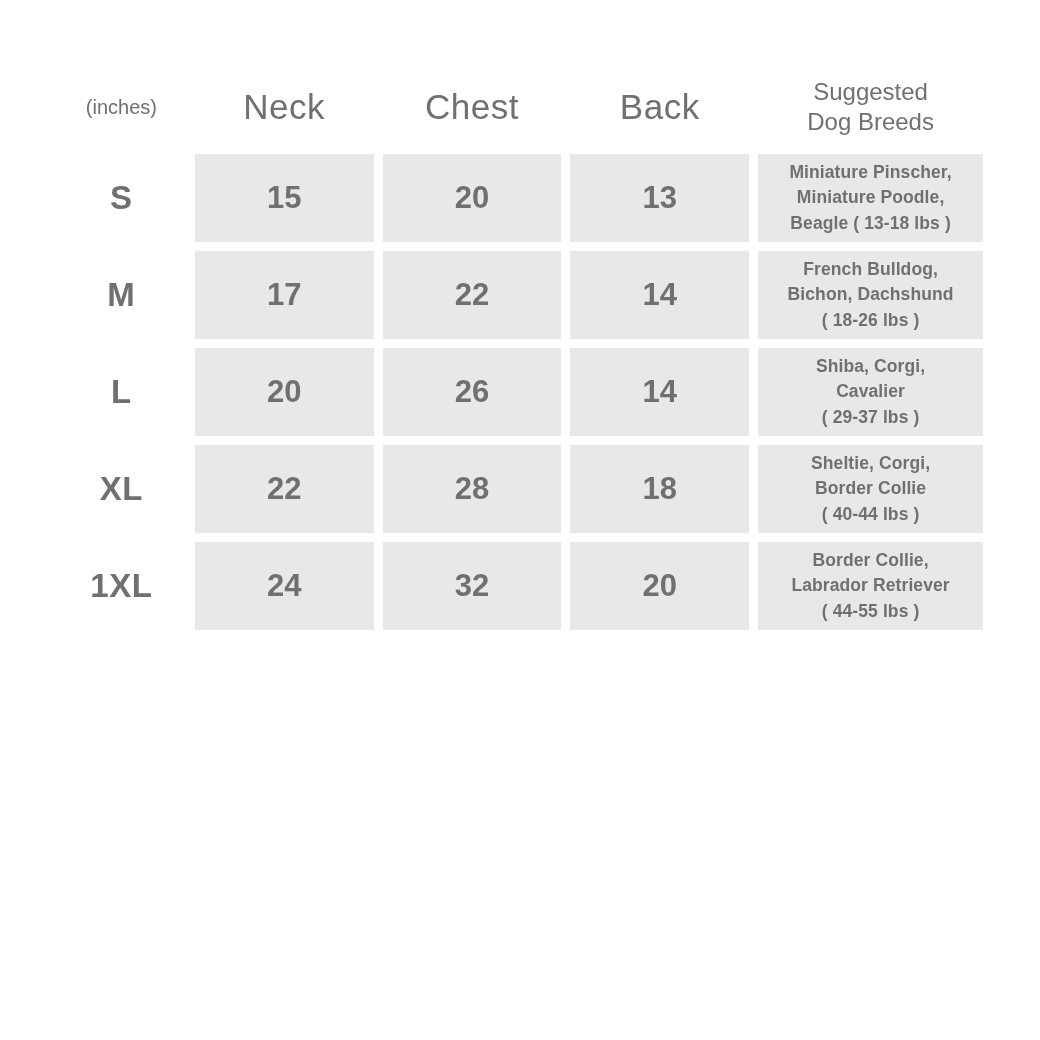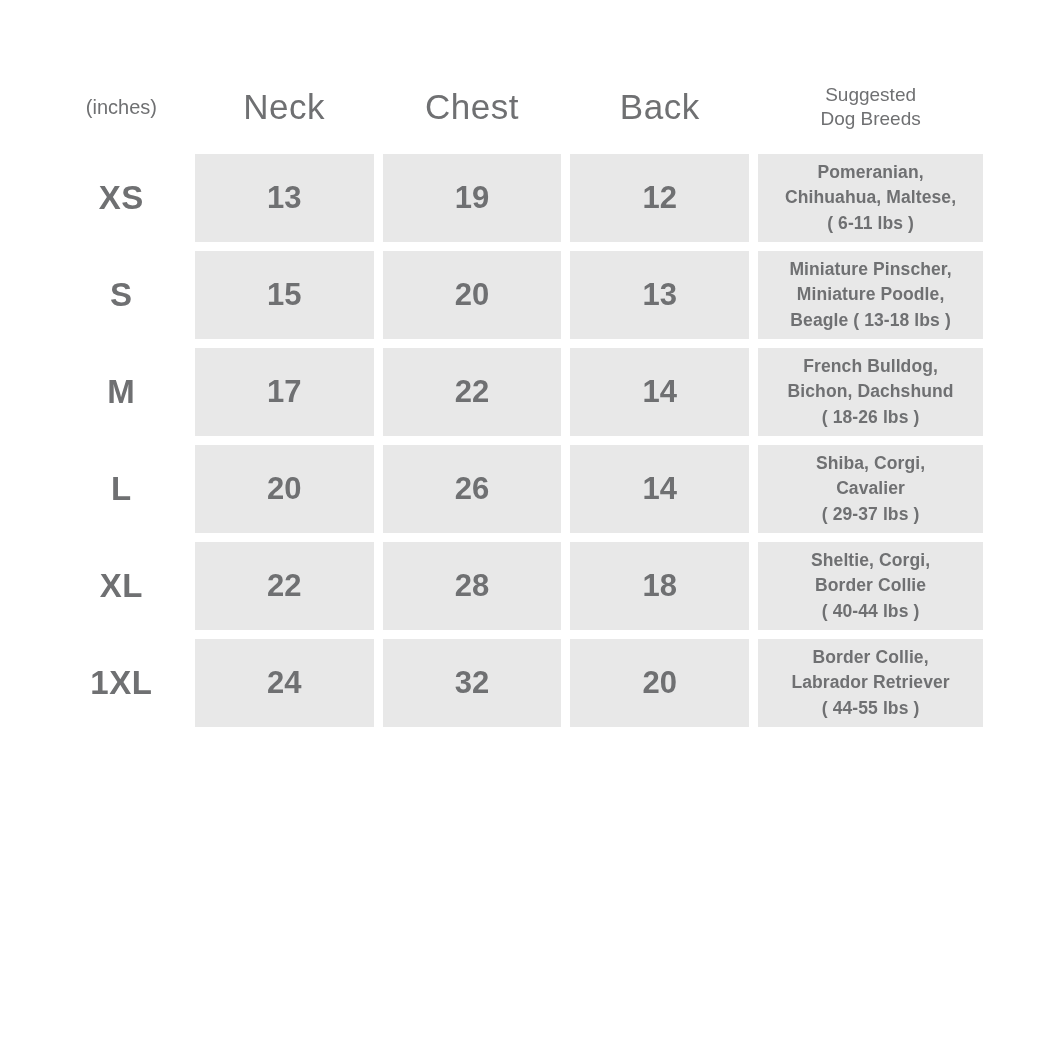--- a/index.html
+++ b/index.html
@@ -43,21 +43,21 @@
     color: #6f7072;
   }
   th.col-head {
     font-size: 35px;
     letter-spacing: 0.5px;
     line-height: 1.05;
   }
   th.col-neck, th.col-chest, th.col-back { width: 175px; }
   th.col-breeds {
     width: 220px;
-    font-size: 19px;
+    font-size: 24px;
     line-height: 1.25;
   }
   
   tbody th.size-label {
     padding: 0;
     width: 126px;
     text-align: center;
     vertical-align: middle;
     font-size: 33px;
     font-weight: bold;
@@ -96,31 +96,20 @@
         <th class="col-head col-neck">Neck</th>
         <th class="col-head col-chest">Chest</th>
         <th class="col-head col-back">Back</th>
         <th class="col-breeds">
           <span>Suggested</span><br>
           <span>Dog Breeds</span>
         </th>
       </tr>
     </thead>
     <tbody>
-      <tr>
-        <th class="size-label">XS</th>
-        <td>13</td>
-        <td>19</td>
-        <td>12</td>
-        <td class="breeds">
-          <span>Pomeranian,</span>
-          <span>Chihuahua, Maltese,</span>
-          <span>( 6-11 lbs )</span>
-        </td>
-      </tr>
       <tr>
         <th class="size-label">S</th>
         <td>15</td>
         <td>20</td>
         <td>13</td>
         <td class="breeds">
           <span>Miniature Pinscher,</span>
           <span>Miniature Poodle,</span>
           <span>Beagle ( 13-18 lbs )</span>
         </td>

